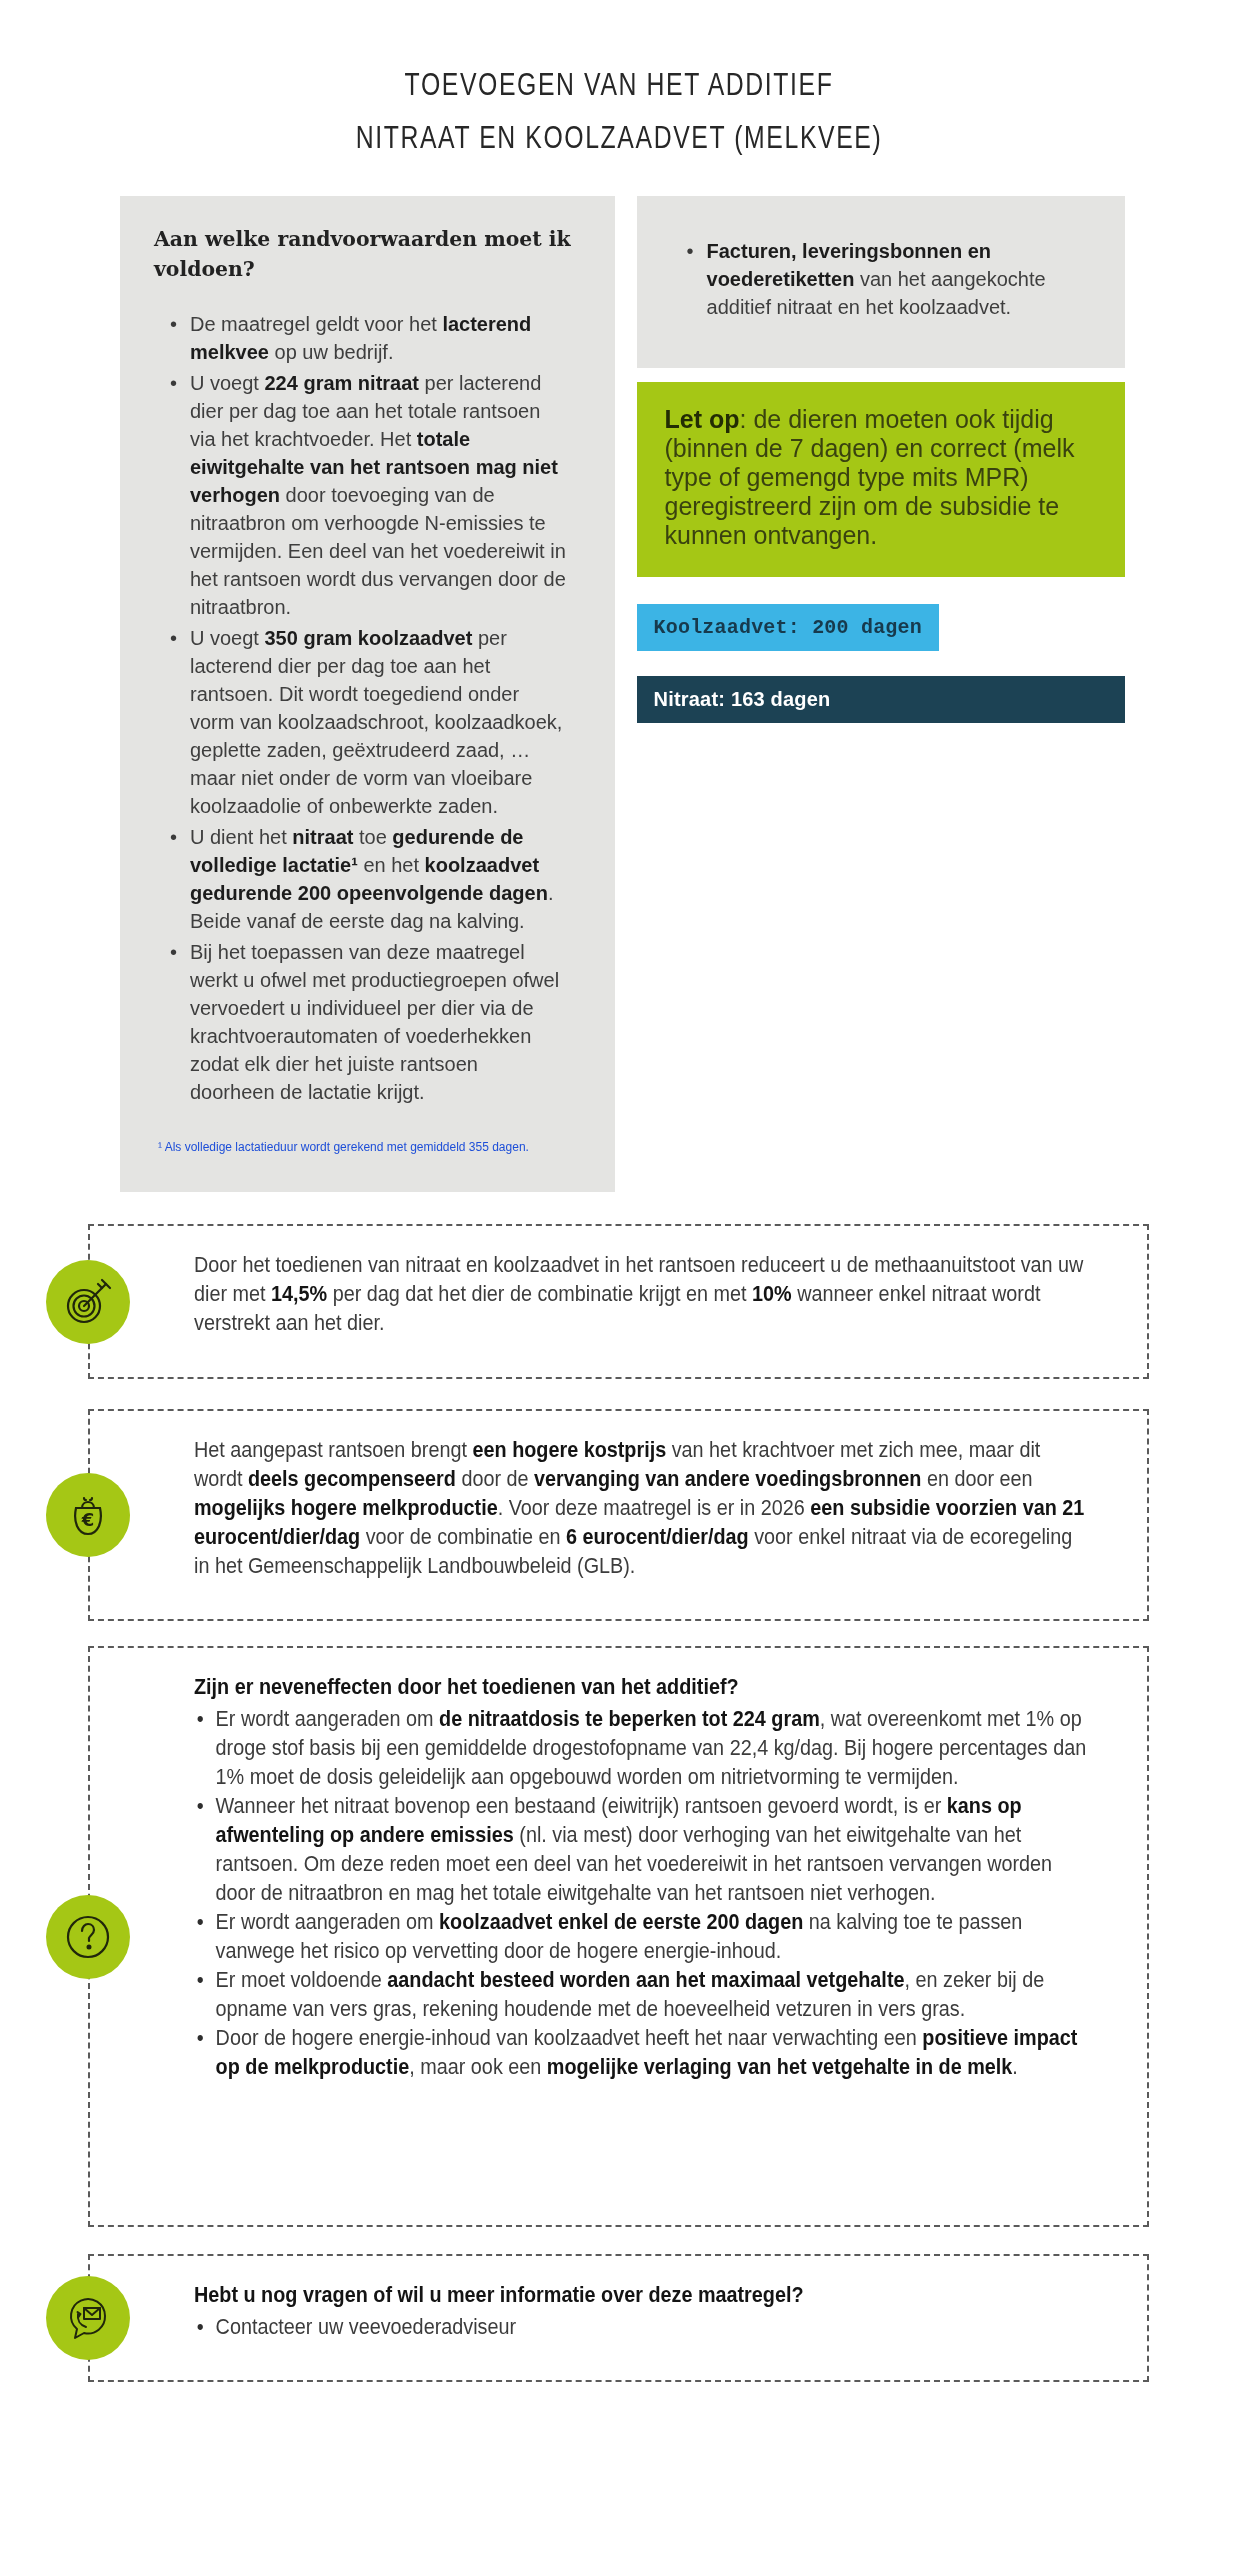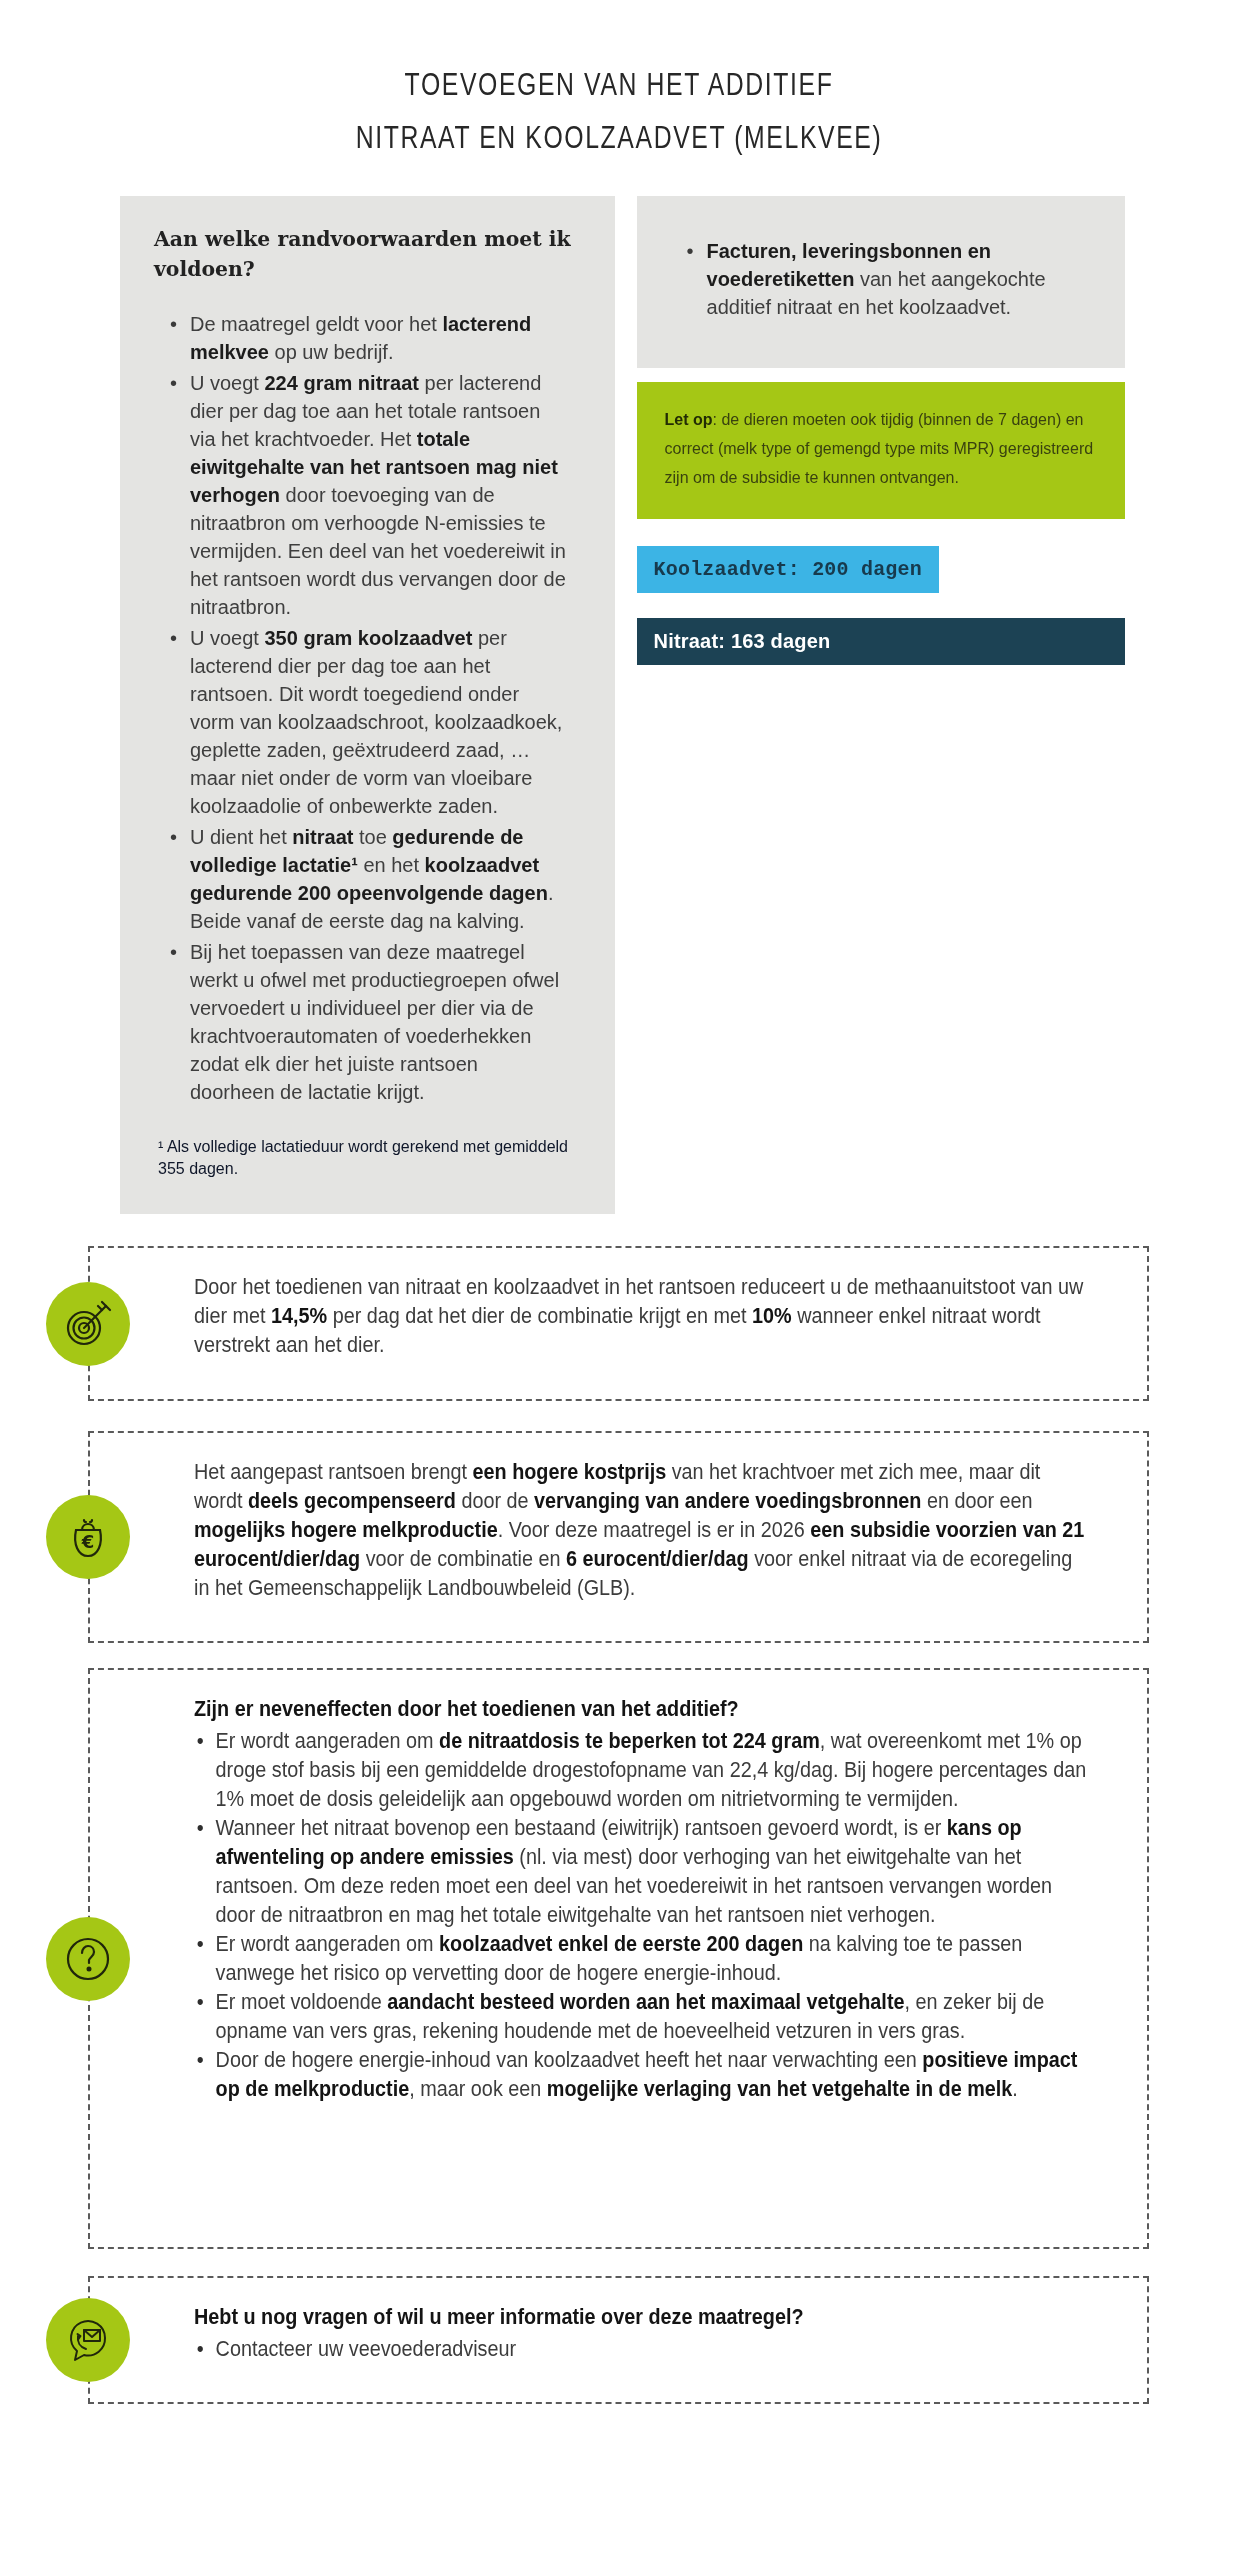--- a/index.html
+++ b/index.html
@@ -25,26 +25,26 @@
     font-size:20.4px;line-height:30px;text-align:left;color:#222;
     margin:0 0 26px;
   }
   ul.dots{list-style:none;margin:13px;padding:0 0 0 2px;}
   ul.dots li{
     position:relative;padding-left:21px;font-size:20px;line-height:28px;
     color:#3e3e3e;margin-bottom:3px;
   }
   ul.dots li::before{content:"\2022";position:absolute;left:1px;top:0;color:#3a3a3a;}
   span.bold{font-weight:700;color:#1c1c1c;}
-  .footnote{margin-top:30px;font-size:16px;line-height:22px;color:#0f172a;}
+  .footnote{margin-top:30px;font-size:12px;line-height:22px;color:#1d4ed8;}
   .footnote-box{padding-left:4px;}
   
   .notice{
     background:#a5c715;margin-top:14px;padding:23px 28px 27px;
-    font-size:16px;line-height:29px;color:#39420f;
+    font-size:25px;line-height:29px;color:#39420f;
   }
   .notice span.bold{color:#222c04;}
   
   .bar{
     height:47px;display:flex;align-items:center;box-sizing:border-box;
     padding-left:17px;font-weight:700;font-size:20px;letter-spacing:0.2px;
   }
   .bar-koolzaadvet{background:#3cb4e5;color:#173a4d;margin-top:27px;font-family:Liberation Mono, monospace;}
   .bar-nitraat{background:#1c4254;color:#ffffff;margin-top:25px;}
   

